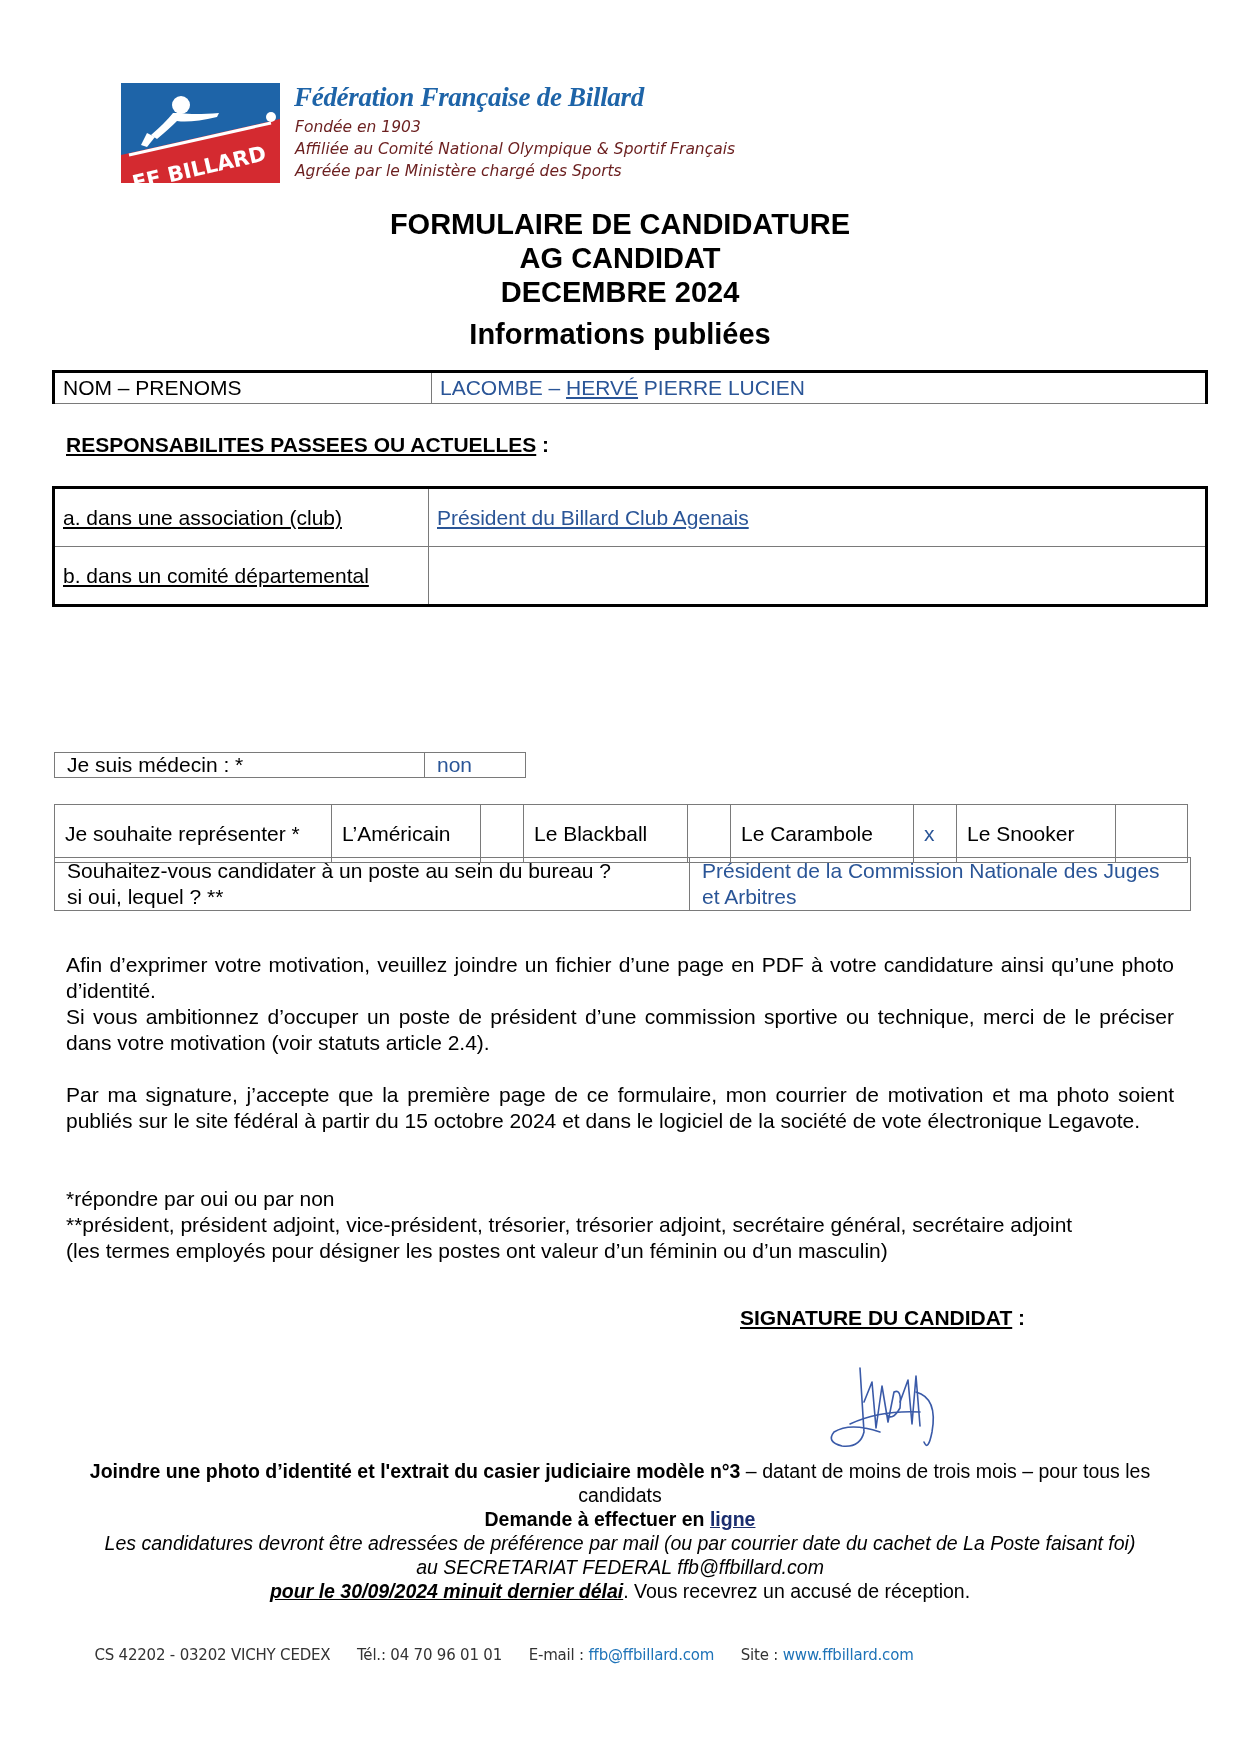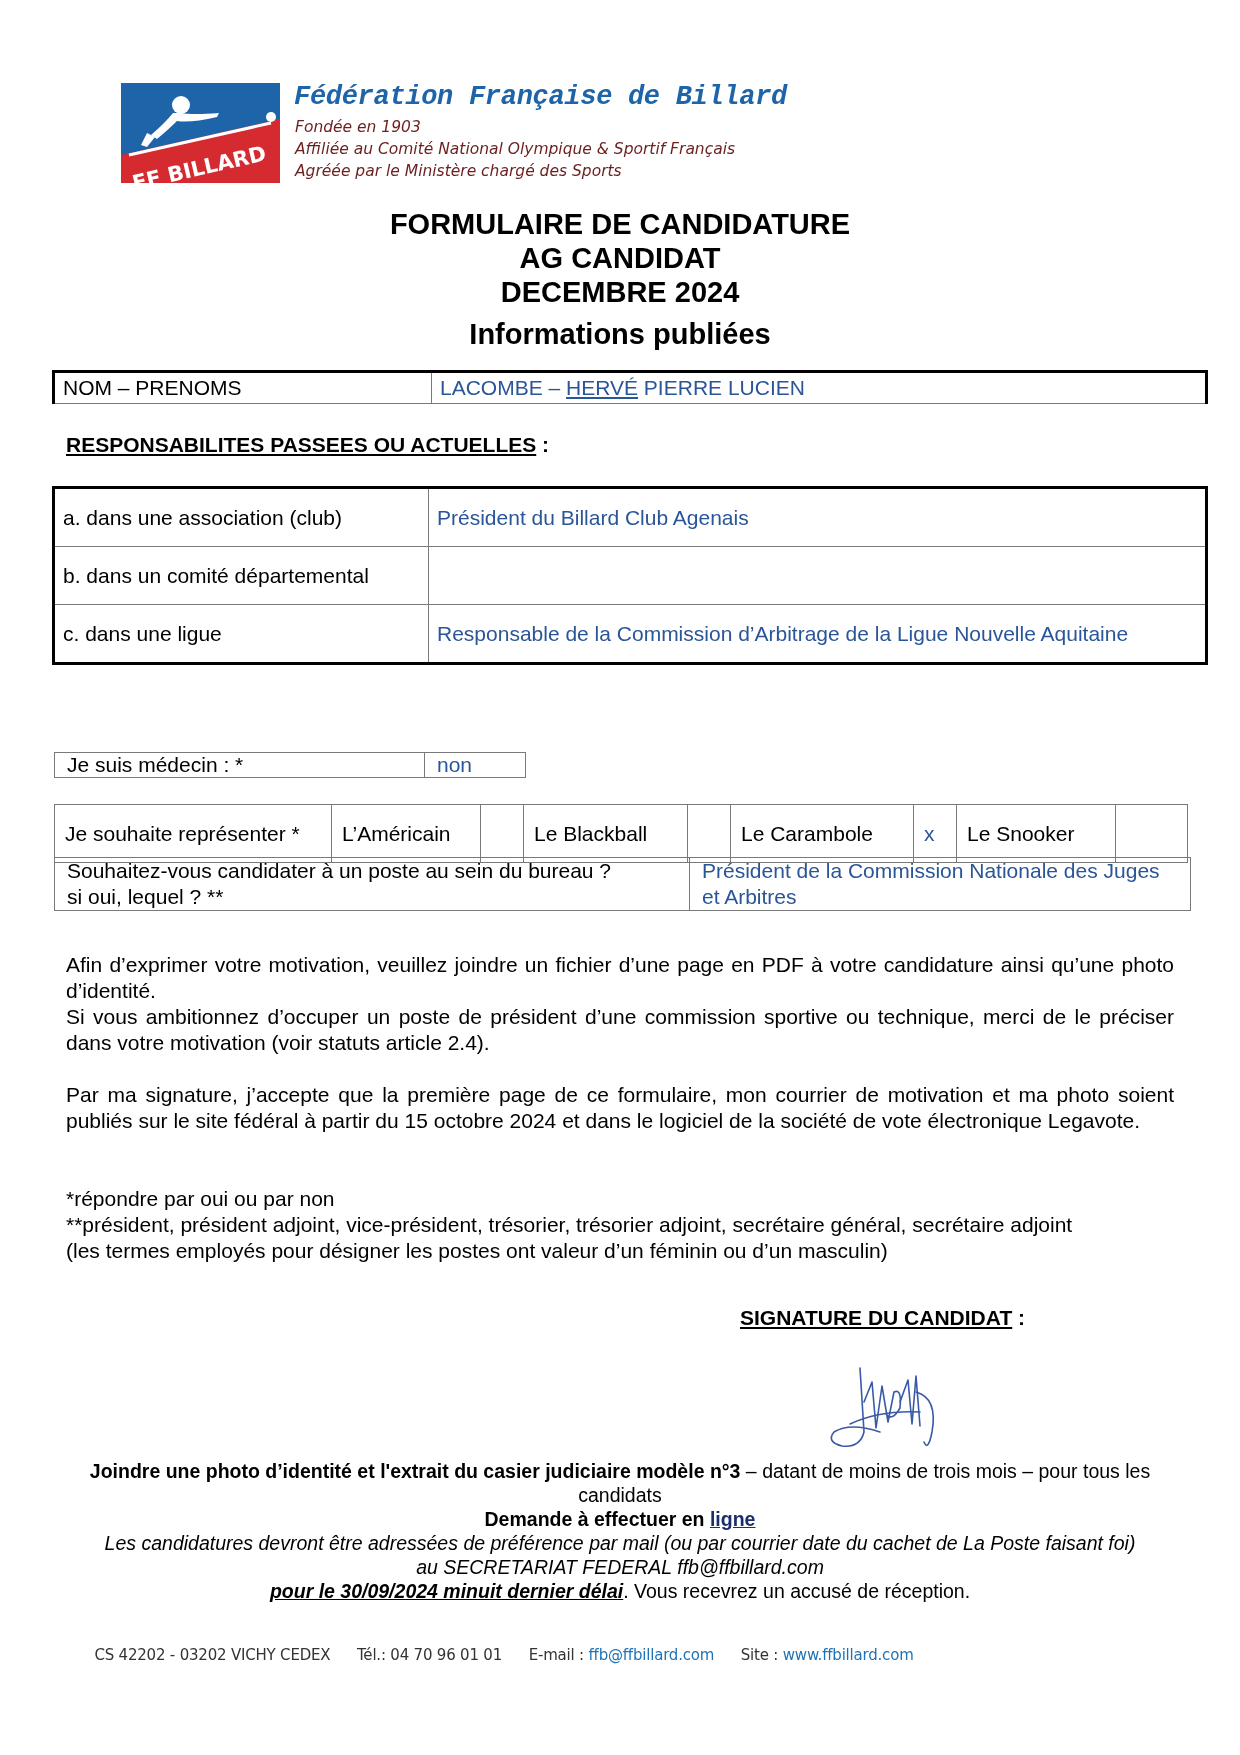--- a/index.html
+++ b/index.html
@@ -1,34 +1,34 @@
 <!DOCTYPE html>
 <html><head>
 <meta charset="utf-8">
 <style>
   html, body { margin:0; padding:0; background:#ffffff; }
   body { width:1240px; height:1755px; position:relative; overflow:hidden;
          font-family:"Liberation Sans", sans-serif; color:#000; }
   .abs { position:absolute; }
   
   #logo { left:121px; top:83px; width:159px; height:100px; overflow:hidden; }
-  #fed-name { left:294px; top:82px; font-family:Liberation Mono, monospace; font-style:italic; font-weight:bold;
+  #fed-name { left:294px; top:82px; font-family:Liberation Serif, serif; font-style:italic; font-weight:bold;
               font-size:27px; color:#1e64a8; letter-spacing:-0.3px; white-space:nowrap; }
   .fed-line { left:295px; font-family:"DejaVu Sans", sans-serif; font-style:italic; font-size:15.5px;
               color:#6b1f1f; white-space:nowrap; }
   
   .title { left:0; width:1240px; text-align:center; font-weight:bold; font-size:29px; white-space:nowrap; }
   
   table { border-collapse:collapse; position:absolute; font-size:21px; }
   td { border:1px solid #7a7a7a; padding:0 8px; vertical-align:middle; }
   .blue { color:#2a5597; }
   #name-table { left:52px; top:370px; width:1156px; height:34px; border-top:3px solid #000; border-left:3px solid #000; border-right:3px solid #000; border-bottom:1px solid #777; }
   #name-table td { height:30px; }
   #resp-table { left:52px; top:486px; width:1156px; border:3px solid #000; }
-  #resp-table td { height:57px; line-height:25px; }
+  #resp-table td { height:57px; line-height:25px;text-decoration:underline; }
   #med-table { left:54px; top:752px; width:472px; border:1px solid #000; }
   #med-table td { height:24px; padding:0 12px; }
   #rep-table { left:54px; top:804px; width:1134px; border:1px solid #000; }
   #rep-table td { height:25px; padding:16px 10px; white-space:nowrap; }
   #bur-table { left:54px; top:857px; width:1137px; border:1px solid #000; }
   #bur-table td { height:50px; line-height:26px; padding:0 12px; }
   
   #resp-heading { left:66px; top:433px; font-weight:bold; font-size:21px; white-space:nowrap; }
   #resp-heading .ul { text-decoration:underline; }
   
@@ -86,24 +86,20 @@
 
 <table id="resp-table">
   <tbody>
       <tr>
     <td style="width:357px">a. dans une association (club)</td>
     <td class="blue">Président du Billard Club Agenais</td>
   </tr>
   <tr>
     <td>b. dans un comité départemental</td>
     <td class="blue"></td>
-  </tr>
-  <tr>
-    <td>c. dans une ligue</td>
-    <td class="blue">Responsable de la Commission d’Arbitrage de la Ligue Nouvelle Aquitaine</td>
   </tr>
 </tbody>
   </table>
 
 <table id="med-table">
   <tbody>
       <tr>
     <td style="width:345px">Je suis médecin : *</td>
     <td class="blue">non</td>
   </tr>

